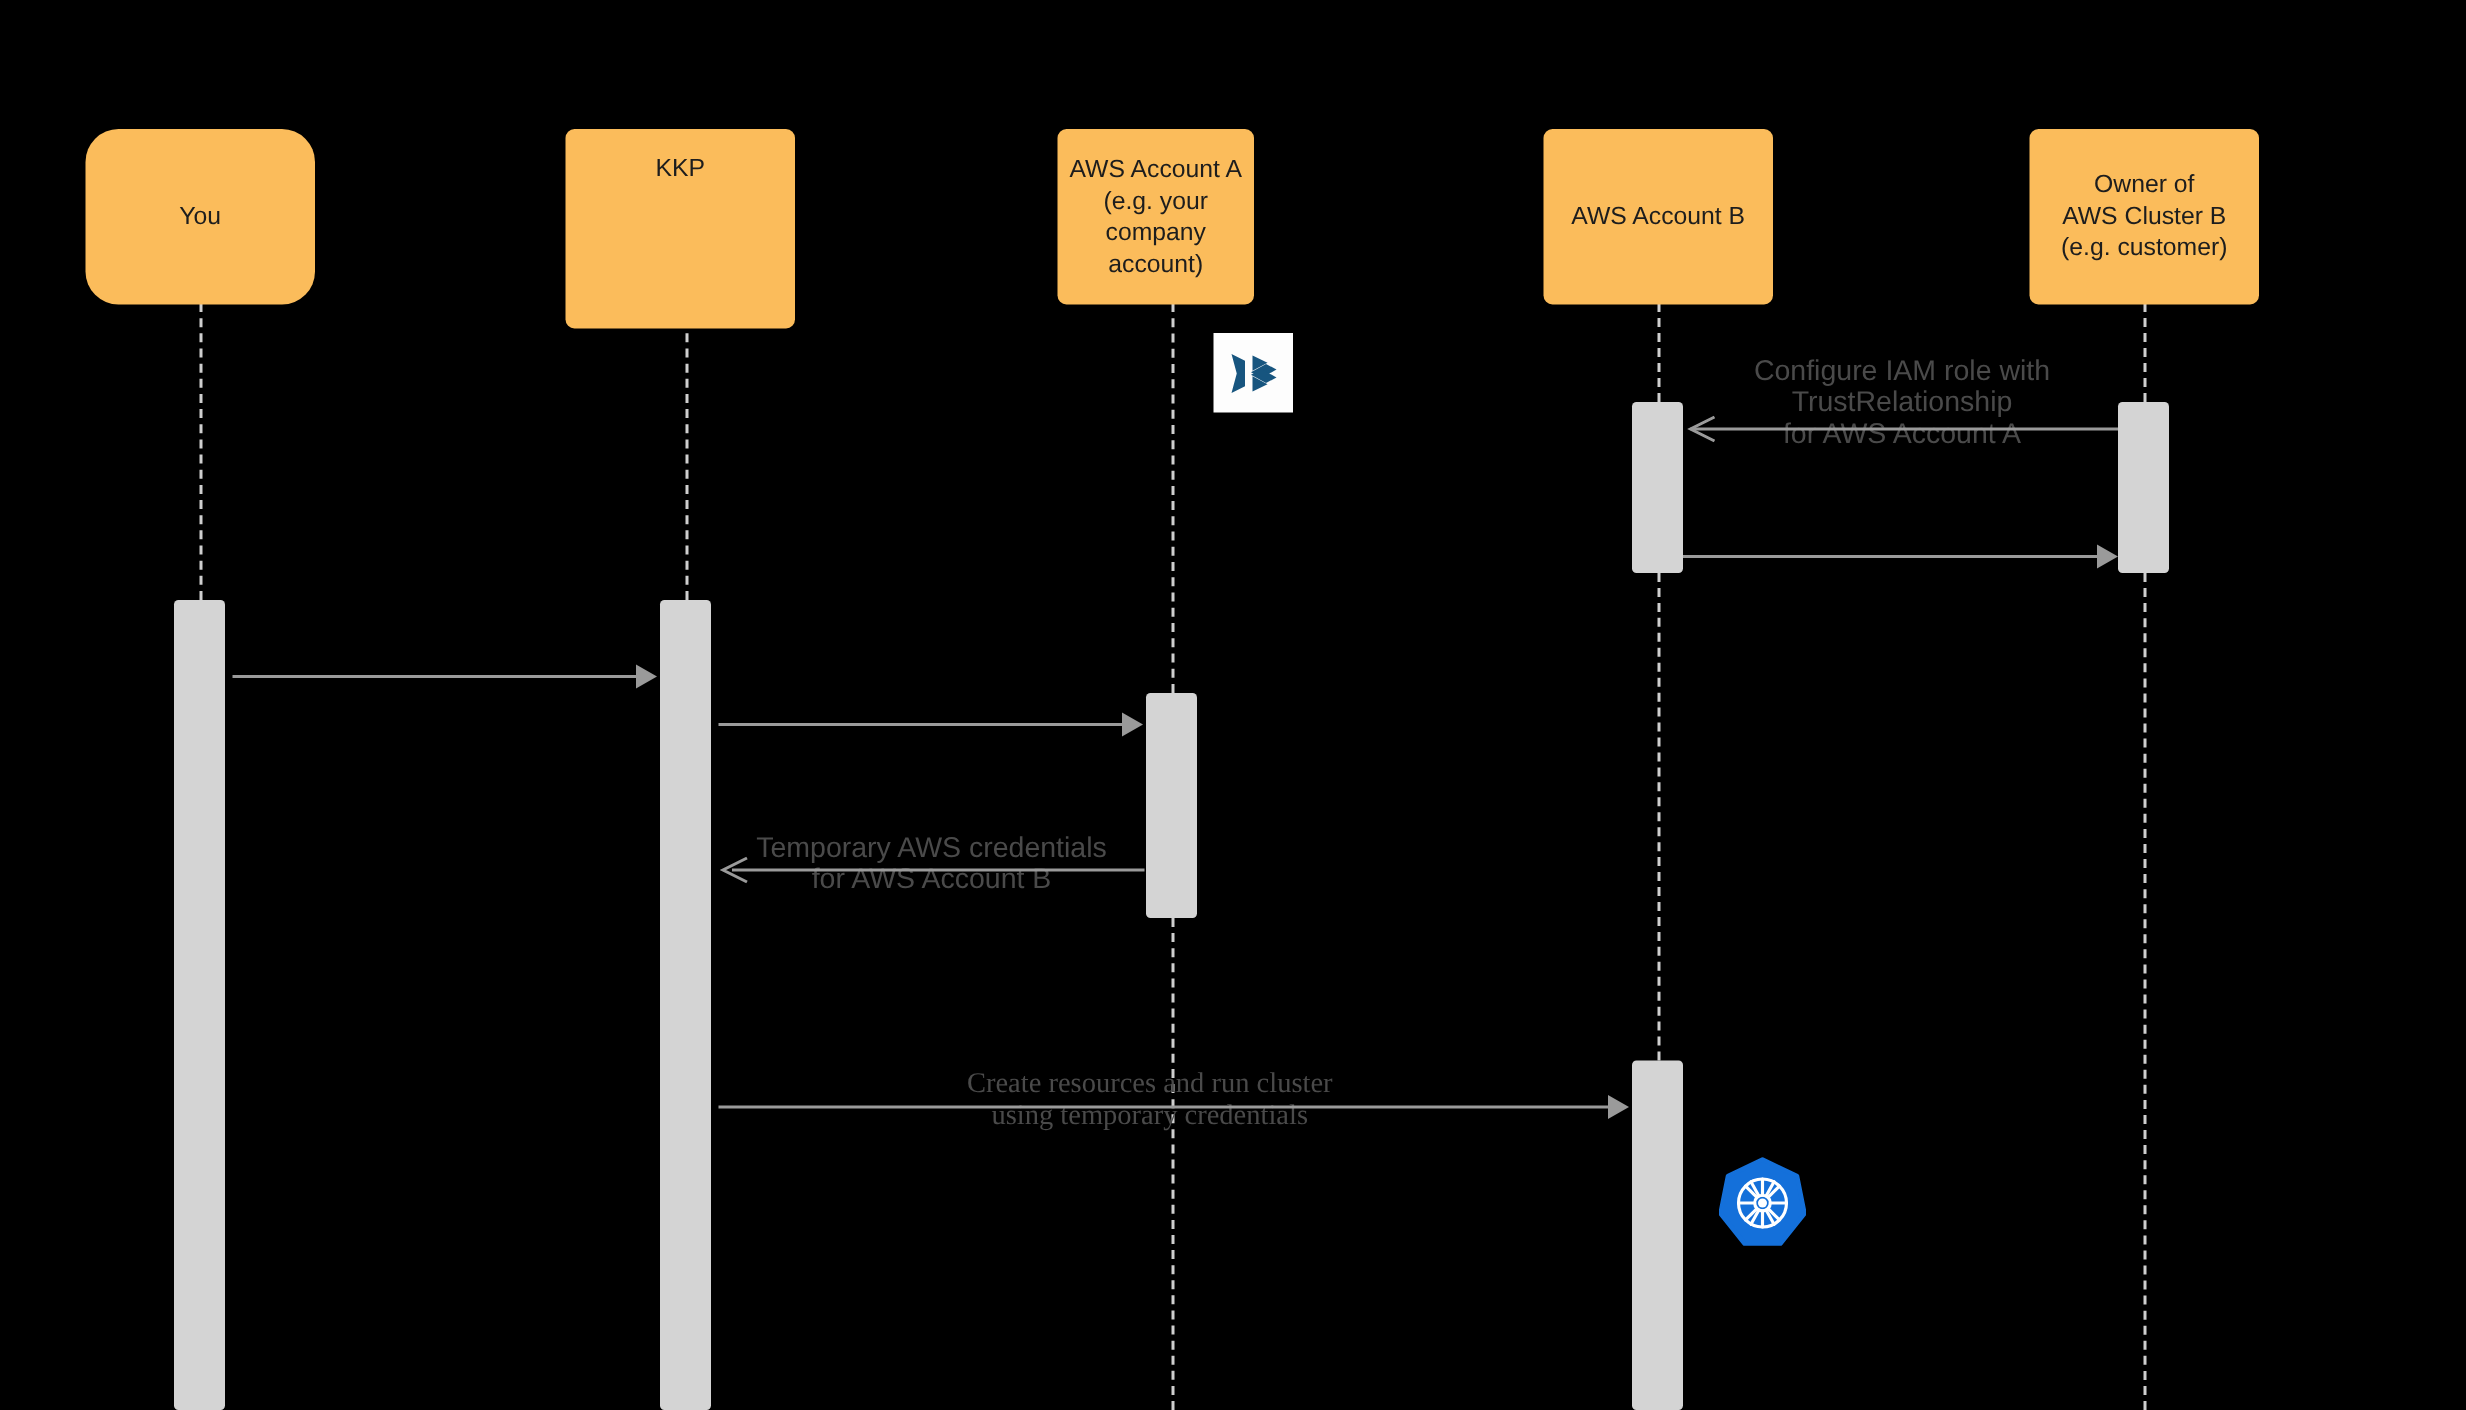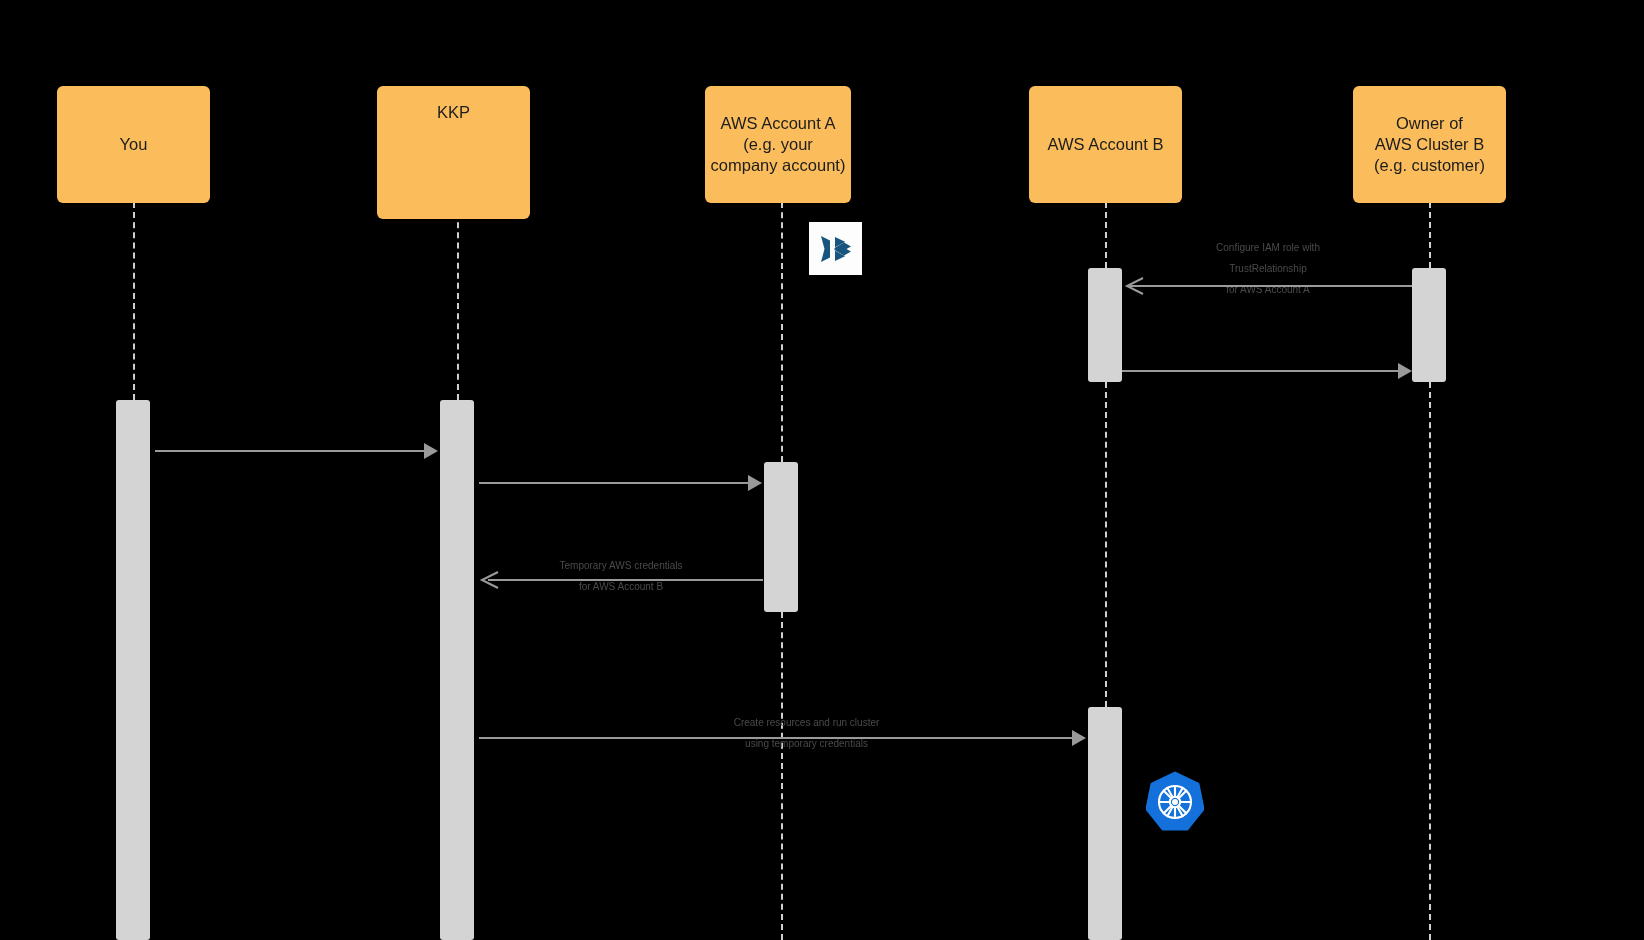--- a/index.html
+++ b/index.html
@@ -11,59 +11,59 @@
        color:#1d1d1d;font-size:16.5px;line-height:21px;text-align:center;}
   .actor-box .lbl{white-space:pre-line;}
   .actor-top{justify-content:flex-start;padding-top:16px;}
   .lifeline{position:absolute;width:0;border-left:2px dashed #CFCFCF;}
   .activation{position:absolute;background:#D4D4D4;border-radius:3px;}
   .msg-line{position:absolute;height:0;border-top:2px solid #9A9A9A;}
   .arrow-solid{position:absolute;width:0;height:0;
        border-top:8px solid transparent;border-bottom:8px solid transparent;}
   .arrow-solid.right{border-left:14px solid #9A9A9A;}
   .arrow-open{position:absolute;width:18px;height:18px;}
-  .msg-label{position:absolute;color:#4a4a4a;font-size:10px;line-height:21px;
+  .msg-label{position:absolute;color:#4a4a4a;font-size:19px;line-height:21px;
        text-align:center;white-space:pre-line;}
   .msg-label.italic{}
   .kkp-logo{position:absolute;background:#FDFDFD;display:flex;
        align-items:center;justify-content:center;}
   .k8s-logo{position:absolute;}
 </style>
 </head>
 <body>
 
 <div id="stage">
 
   <div class="lifeline" style="left:133px;top:202px;height:198px;"></div>
   <div class="lifeline" style="left:457px;top:202px;height:198px;"></div>
   <div class="lifeline" style="left:781px;top:202px;height:260px;"></div>
   <div class="lifeline" style="left:781px;top:612px;height:328px;"></div>
   <div class="lifeline" style="left:1105px;top:202px;height:66px;"></div>
   <div class="lifeline" style="left:1105px;top:382px;height:325px;"></div>
   <div class="lifeline" style="left:1429px;top:202px;height:66px;"></div>
   <div class="lifeline" style="left:1429px;top:382px;height:558px;"></div>
 
-  <div class="actor-box" style="left:57px;top:86px;width:153px;height:117px;">
+  <div class="actor-box" style="left:57px;top:86px;width:153px;height:117px;border-radius:22px;">
     <span class="lbl">You</span>
   </div>
 
   <div class="actor-box actor-top" style="left:377px;top:86px;width:153px;height:117px;">
     <span class="lbl">KKP</span>
     <span class="kkp-logo" style="left:432px;top:136px;width:53px;height:53px;">
       <svg width="40" height="40" viewBox="0 0 40 40" aria-hidden="true">
         <polygon points="5,7 14,11.5 14,28.5 5,33 8.5,20" fill="#17557F"></polygon>
         <polygon points="18,19.2 28,13.6 35,17.4 25,23 " fill="#17557F"></polygon>
         <polygon points="18,20.8 28,26.4 35,22.6 25,17 " fill="#17557F"></polygon>
         <polygon points="19,8 29,12.8 29,12.9 19,18.2" fill="#17557F"></polygon>
         <polygon points="19,32 29,27.2 29,27.1 19,21.8" fill="#17557F"></polygon>
       </svg>
     </span>
   </div>
 
-  <div class="actor-box" style="left:705px;top:86px;width:146px;height:117px;">
+  <div class="actor-box" style="left:705px;top:86px;width:131px;height:117px;">
     <span class="lbl">AWS Account A
 (e.g. your
 company account)</span>
   </div>
 
   <div class="actor-box" style="left:1029px;top:86px;width:153px;height:117px;">
     <span class="lbl">AWS Account B</span>
   </div>
 
   <div class="actor-box" style="left:1353px;top:86px;width:153px;height:117px;">
@@ -100,21 +100,21 @@
 
   <div class="msg-label italic" style="left:498px;top:534px;width:246px;">
     <span>Temporary AWS credentials
 for AWS Account B</span>
   </div>
   <div class="msg-line" style="left:488px;top:579px;width:275px;"></div>
   <svg class="arrow-open" style="left:479px;top:571px;width:20px;height:18px;" viewBox="0 0 20 18">
     <polyline points="19,1 3,9 19,17" fill="none" stroke="#9A9A9A" stroke-width="2"></polyline>
   </svg>
 
-  <div class="msg-label" style="left:654px;top:691px;width:305px;">
+  <div class="msg-label" style="left:614px;top:691px;width:305px;font-family:Liberation Serif, serif;">
     <span>Create resources and run cluster
 using temporary credentials</span>
   </div>
   <div class="msg-line" style="left:479px;top:737px;width:594px;"></div>
   <div class="arrow-solid right" style="left:1072px;top:730px;"></div>
 
   <span class="k8s-logo" style="left:1146px;top:771px;width:58px;height:62px;">
     <svg width="58" height="62" viewBox="0 0 58 62" aria-hidden="true">
       <polygon points="29,2 52,13 57,38 41,58 17,58 1,38 6,13" fill="#1470DA" stroke="#1470DA" stroke-width="3" stroke-linejoin="round"></polygon>
       <g fill="none" stroke="#FFFFFF" stroke-width="2.1" stroke-linecap="round">

